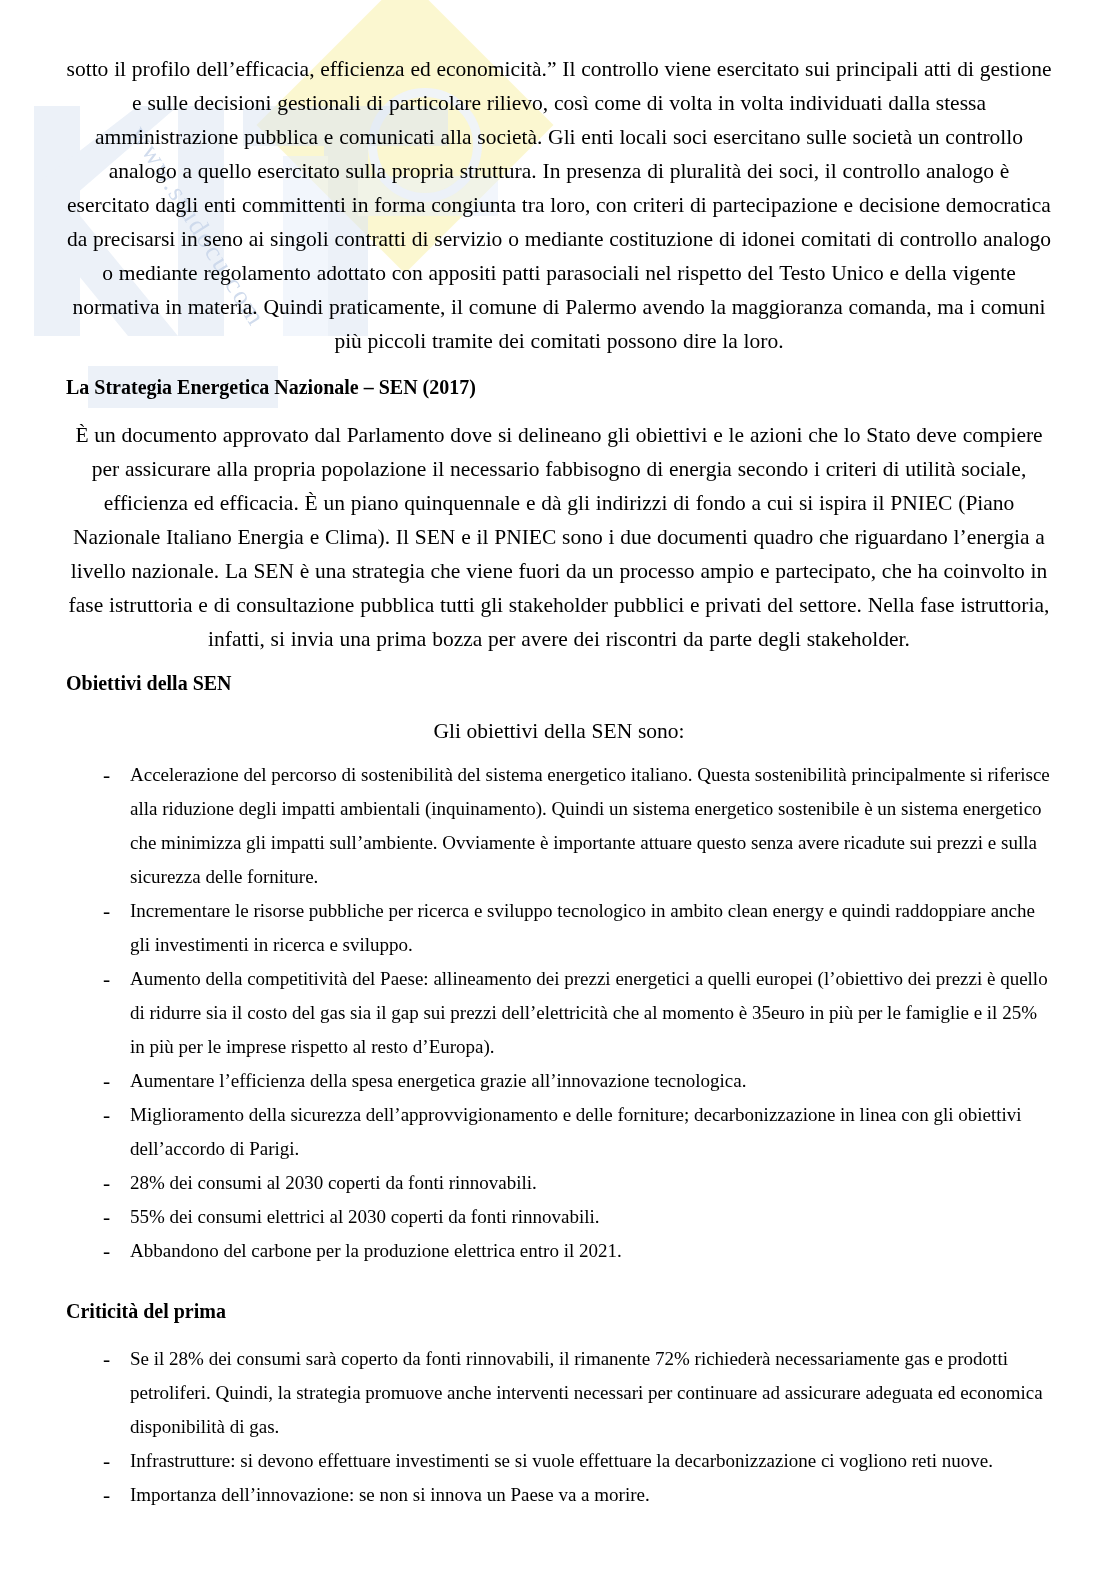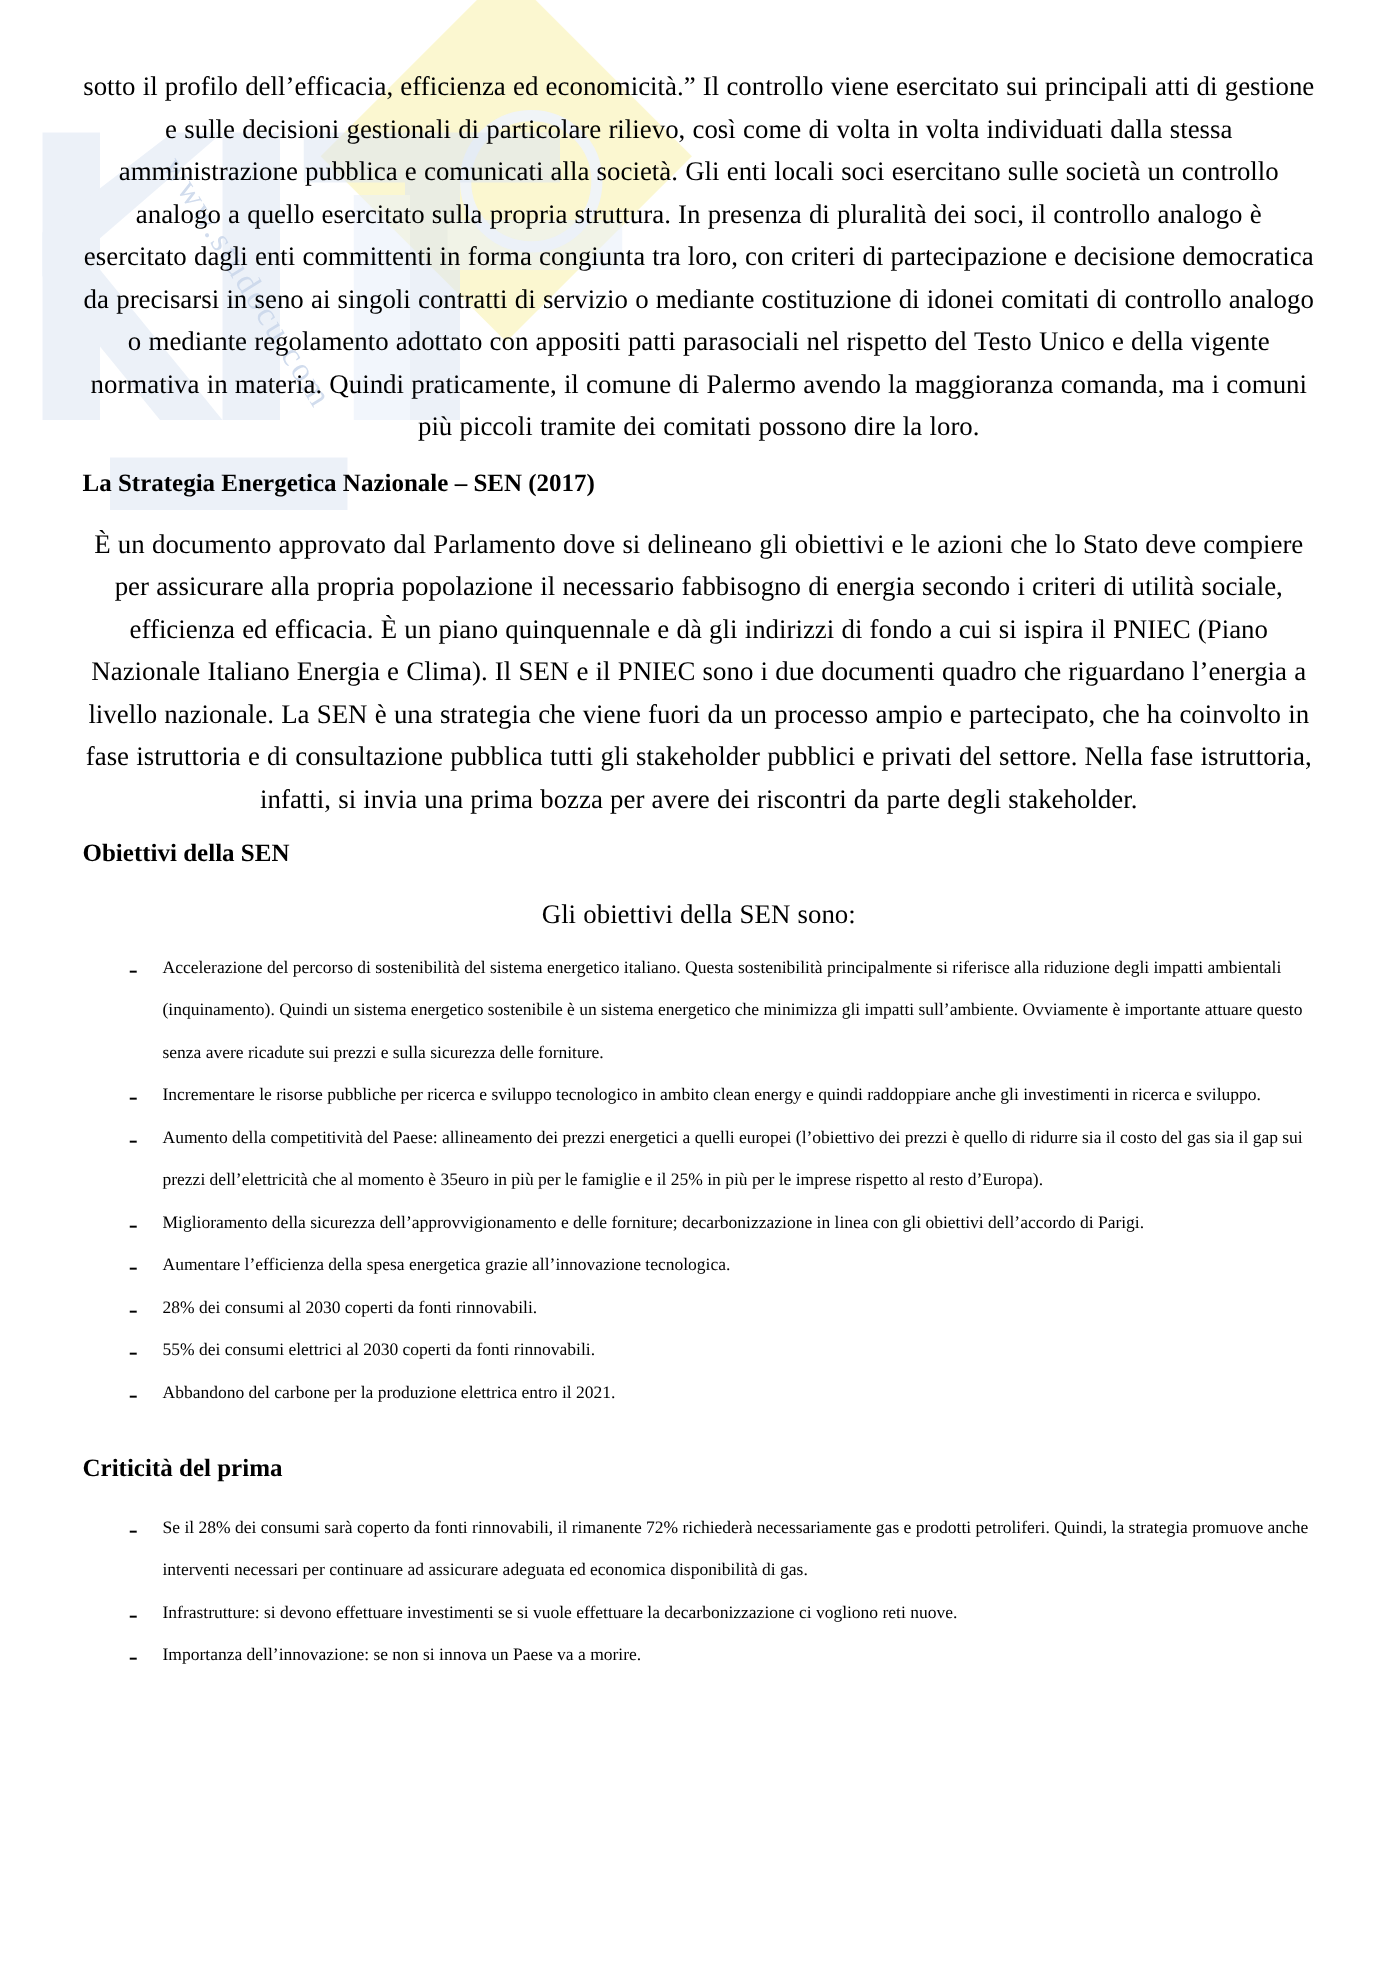--- a/index.html
+++ b/index.html
@@ -110,21 +110,21 @@
   ul.dash-list {
     list-style: none;
     margin: 6px 0 4px 0;
     padding: 0;
   }
 
   ul.dash-list > li {
     position: relative;
     padding-left: 64px;
     margin: 0 0 0 0;
-    font-size: 14px;
+    font-size: 19px;
     line-height: 34px;
   }
 
   ul.dash-list > li::before {
     content: "-";
     position: absolute;
     left: 37px;
     top: 0;
     font-size: 21.5px;
     line-height: 34px;
@@ -170,22 +170,22 @@
     <p class="para">È un documento approvato dal Parlamento dove si delineano gli obiettivi e le azioni che lo Stato deve compiere per assicurare alla propria popolazione il necessario fabbisogno di energia secondo i criteri di utilità sociale, efficienza ed efficacia. È un piano quinquennale e dà gli indirizzi di fondo a cui si ispira il PNIEC (Piano Nazionale Italiano Energia e Clima). Il SEN e il PNIEC sono i due documenti quadro che riguardano l’energia a livello nazionale. La SEN è una strategia che viene fuori da un processo ampio e partecipato, che ha coinvolto in fase istruttoria e di consultazione pubblica tutti gli stakeholder pubblici e privati del settore. Nella fase istruttoria, infatti, si invia una prima bozza per avere dei riscontri da parte degli stakeholder.</p>
 
     <h3 class="heading tight-top">Obiettivi della SEN</h3>
 
     <p class="para">Gli obiettivi della SEN sono:</p>
 
     <ul class="dash-list">
       <li>Accelerazione del percorso di sostenibilità del sistema energetico italiano. Questa sostenibilità principalmente si riferisce alla riduzione degli impatti ambientali (inquinamento). Quindi un sistema energetico sostenibile è un sistema energetico che minimizza gli impatti sull’ambiente. Ovviamente è importante attuare questo senza avere ricadute sui prezzi e sulla sicurezza delle forniture.</li>
       <li>Incrementare le risorse pubbliche per ricerca e sviluppo tecnologico in ambito clean energy e quindi raddoppiare anche gli investimenti in ricerca e sviluppo.</li>
       <li>Aumento della competitività del Paese: allineamento dei prezzi energetici a quelli europei (l’obiettivo dei prezzi è quello di ridurre sia il costo del gas sia il gap sui prezzi dell’elettricità che al momento è 35euro in più per le famiglie e il 25% in più per le imprese rispetto al resto d’Europa).</li>
+      <li>Aumentare l’efficienza della spesa energetica grazie all’innovazione tecnologica.</li>
       <li>Miglioramento della sicurezza dell’approvvigionamento e delle forniture; decarbonizzazione in linea con gli obiettivi dell’accordo di Parigi.</li>
-      <li>Aumentare l’efficienza della spesa energetica grazie all’innovazione tecnologica.</li>
       <li>28% dei consumi al 2030 coperti da fonti rinnovabili.</li>
       <li>55% dei consumi elettrici al 2030 coperti da fonti rinnovabili.</li>
       <li>Abbandono del carbone per la produzione elettrica entro il 2021.</li>
     </ul>
 
     <div class="spacer-sm"></div>
 
     <h3 class="heading">Criticità del prima</h3>
 
     <ul class="dash-list">

